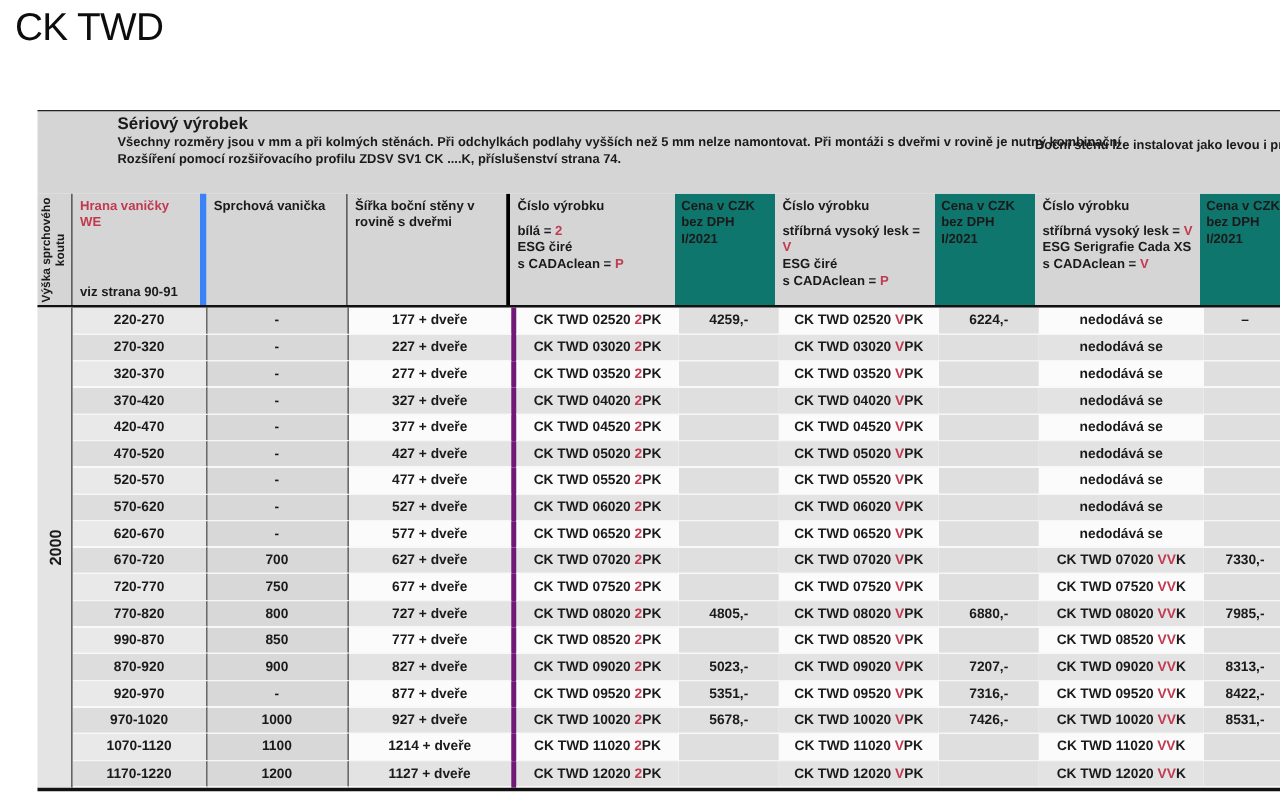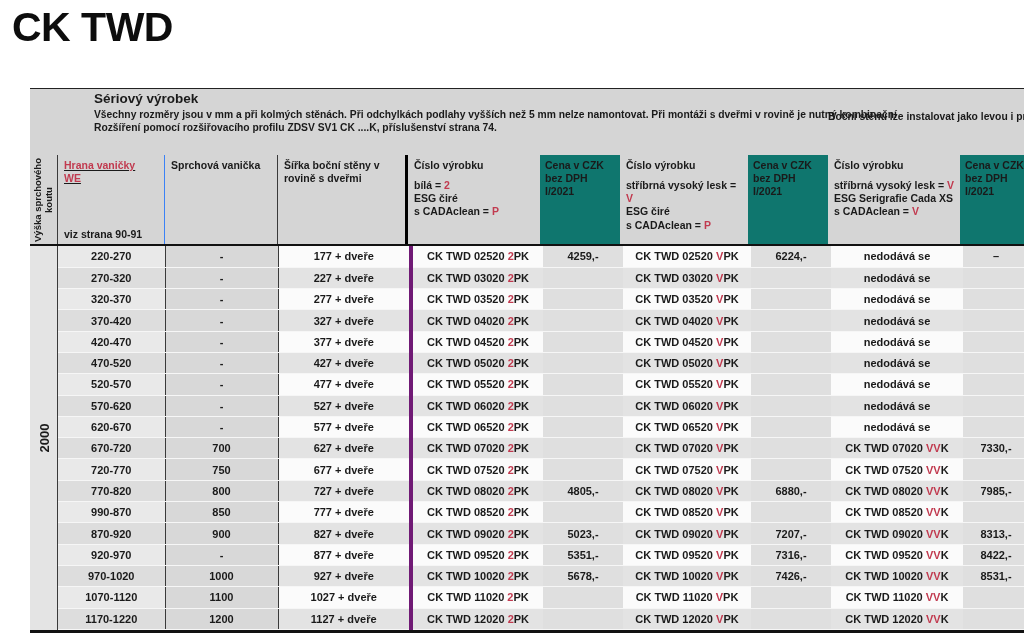--- a/index.html
+++ b/index.html
@@ -1,34 +1,34 @@
 <!DOCTYPE html>
 <html><head>
 <meta charset="utf-8">
 <style>
   html,body{margin:0;padding:0;}
   body{width:1024px;height:643px;background:#ffffff;font-family:"Liberation Sans",sans-serif;color:#1a1a1a;}
   .page{position:relative;width:1024px;height:643px;overflow:hidden;background:#fff;}
 
-  .page-title{position:absolute;left:12px;top:4px;font-size:41px;font-weight:bold;color:#0d0d0d;letter-spacing:-0.5px;}
+  .page-title{position:absolute;left:12px;top:4px;font-size:31px;font-weight:normal;color:#0d0d0d;letter-spacing:-0.5px;}
 
   .sheet{position:absolute;left:10px;top:88px;width:1000px;padding-left:20px;}
 
   
   .info-band{position:relative;background:#d5d5d5;height:67px;border-top:1px solid #222;box-sizing:border-box;}
   .info-text{padding:2px 0 0 64px;}
   .info-heading{font-size:13.5px;font-weight:bold;line-height:1.25;}
   .info-line{font-size:10.3px;font-weight:bold;line-height:1.32;}
   .side-note{position:absolute;left:798px;top:22px;font-size:10.3px;font-weight:bold;white-space:nowrap;}
 
   
   .hdr{display:flex;background:#d5d5d5;height:91px;border-bottom:2px solid #111;box-sizing:border-box;font-weight:bold;}
   .hdr > div{box-sizing:border-box;font-size:10.5px;line-height:1.25;}
   .h-vyska{width:28px;border-right:1px solid #3a3a3a;position:relative;}
-  .h-hrana{width:107px;border-right:1px solid #3b82f6;padding:4px 4px 3px 6px;position:relative;text-decoration:underline;}
+  .h-hrana{width:107px;border-right:5px solid #3b82f6;padding:4px 4px 3px 6px;position:relative;}
   .h-vanicka{width:113px;border-right:1px solid #3a3a3a;padding:4px 6px;}
   .h-sirka{width:130px;border-right:3px solid #000;padding:4px 6px;}
   .h-code{padding:4px 6px;}
   .h-c1{width:132px;}
   .h-c2{width:128px;}
   .h-c3{width:132px;}
   .h-price{background:#0f766e;padding:4px 5px;}
   .h-p1{width:80px;}
   .h-p2{width:80px;}
   .h-p3{width:70px;}
@@ -297,21 +297,21 @@
               <td class="c-code shade"><span>CK TWD 10020 </span><span class="rd">2</span><span>PK</span></td>
               <td class="c-price"><span>5678,-</span></td>
               <td class="c-code shade"><span>CK TWD 10020 </span><span class="rd">V</span><span>PK</span></td>
               <td class="c-price"><span>7426,-</span></td>
               <td class="c-code shade"><span>CK TWD 10020 </span><span class="rd">VV</span><span>K</span></td>
               <td class="c-price"><span>8531,-</span></td>
             </tr>
             <tr>
               <td class="c-range"><span>1070-1120</span></td>
               <td class="c-tray"><span>1100</span></td>
-              <td class="c-width shade"><span>1027 + dveře</span></td>
+              <td class="c-width shade"><span>1214 + dveře</span></td>
               <td class="c-code shade"><span>CK TWD 11020 </span><span class="rd">2</span><span>PK</span></td>
               <td class="c-price"></td>
               <td class="c-code shade"><span>CK TWD 11020 </span><span class="rd">V</span><span>PK</span></td>
               <td class="c-price"></td>
               <td class="c-code shade"><span>CK TWD 11020 </span><span class="rd">VV</span><span>K</span></td>
               <td class="c-price"></td>
             </tr>
             <tr>
               <td class="c-range"><span>1170-1220</span></td>
               <td class="c-tray"><span>1200</span></td>

